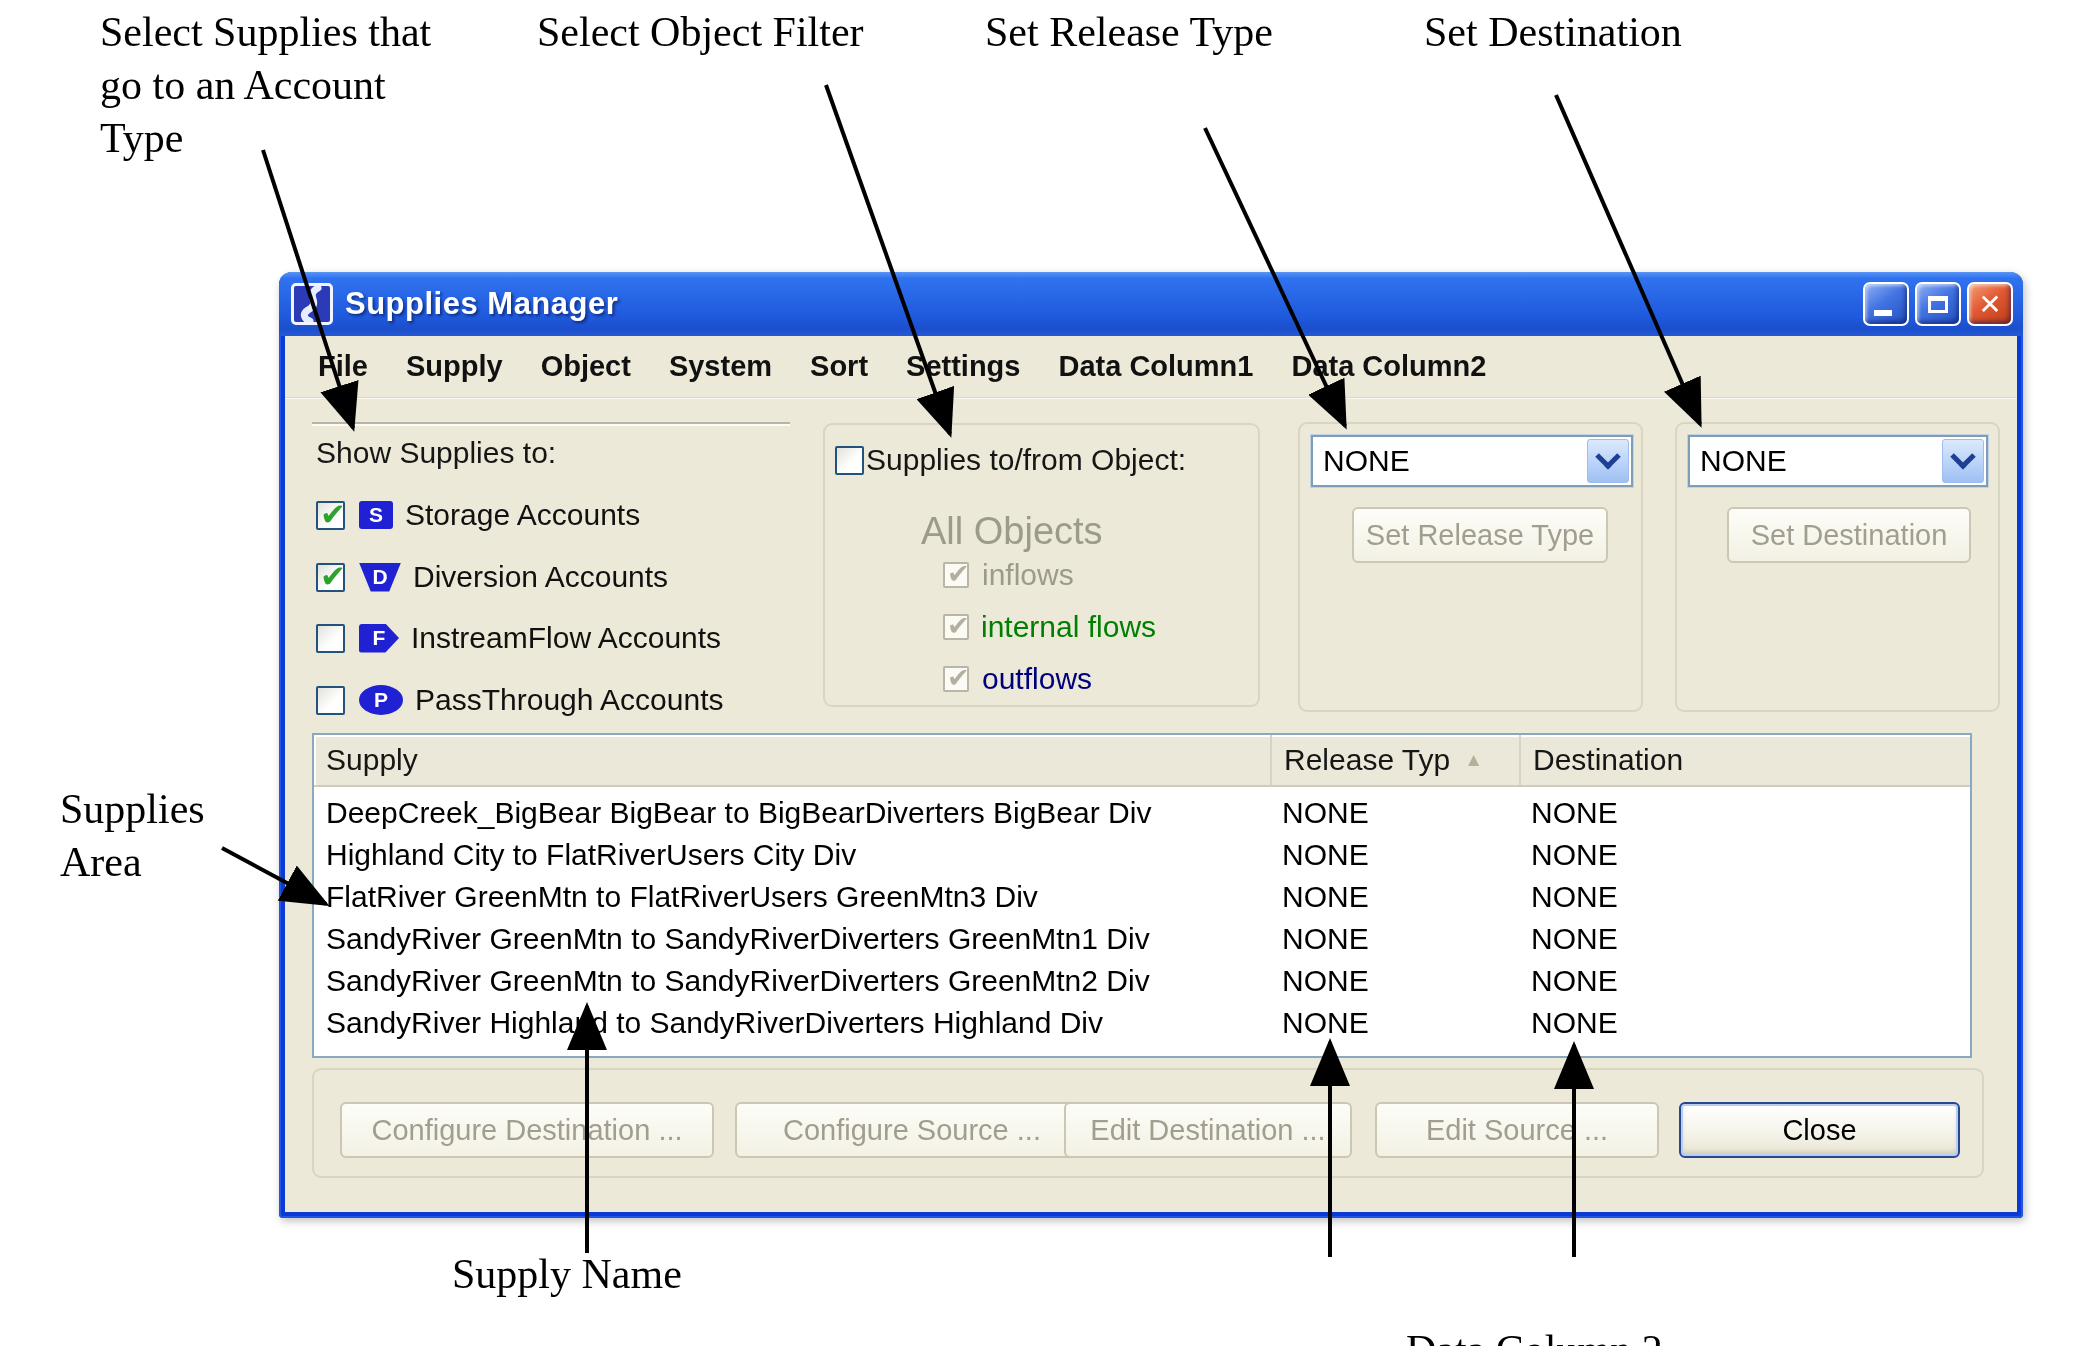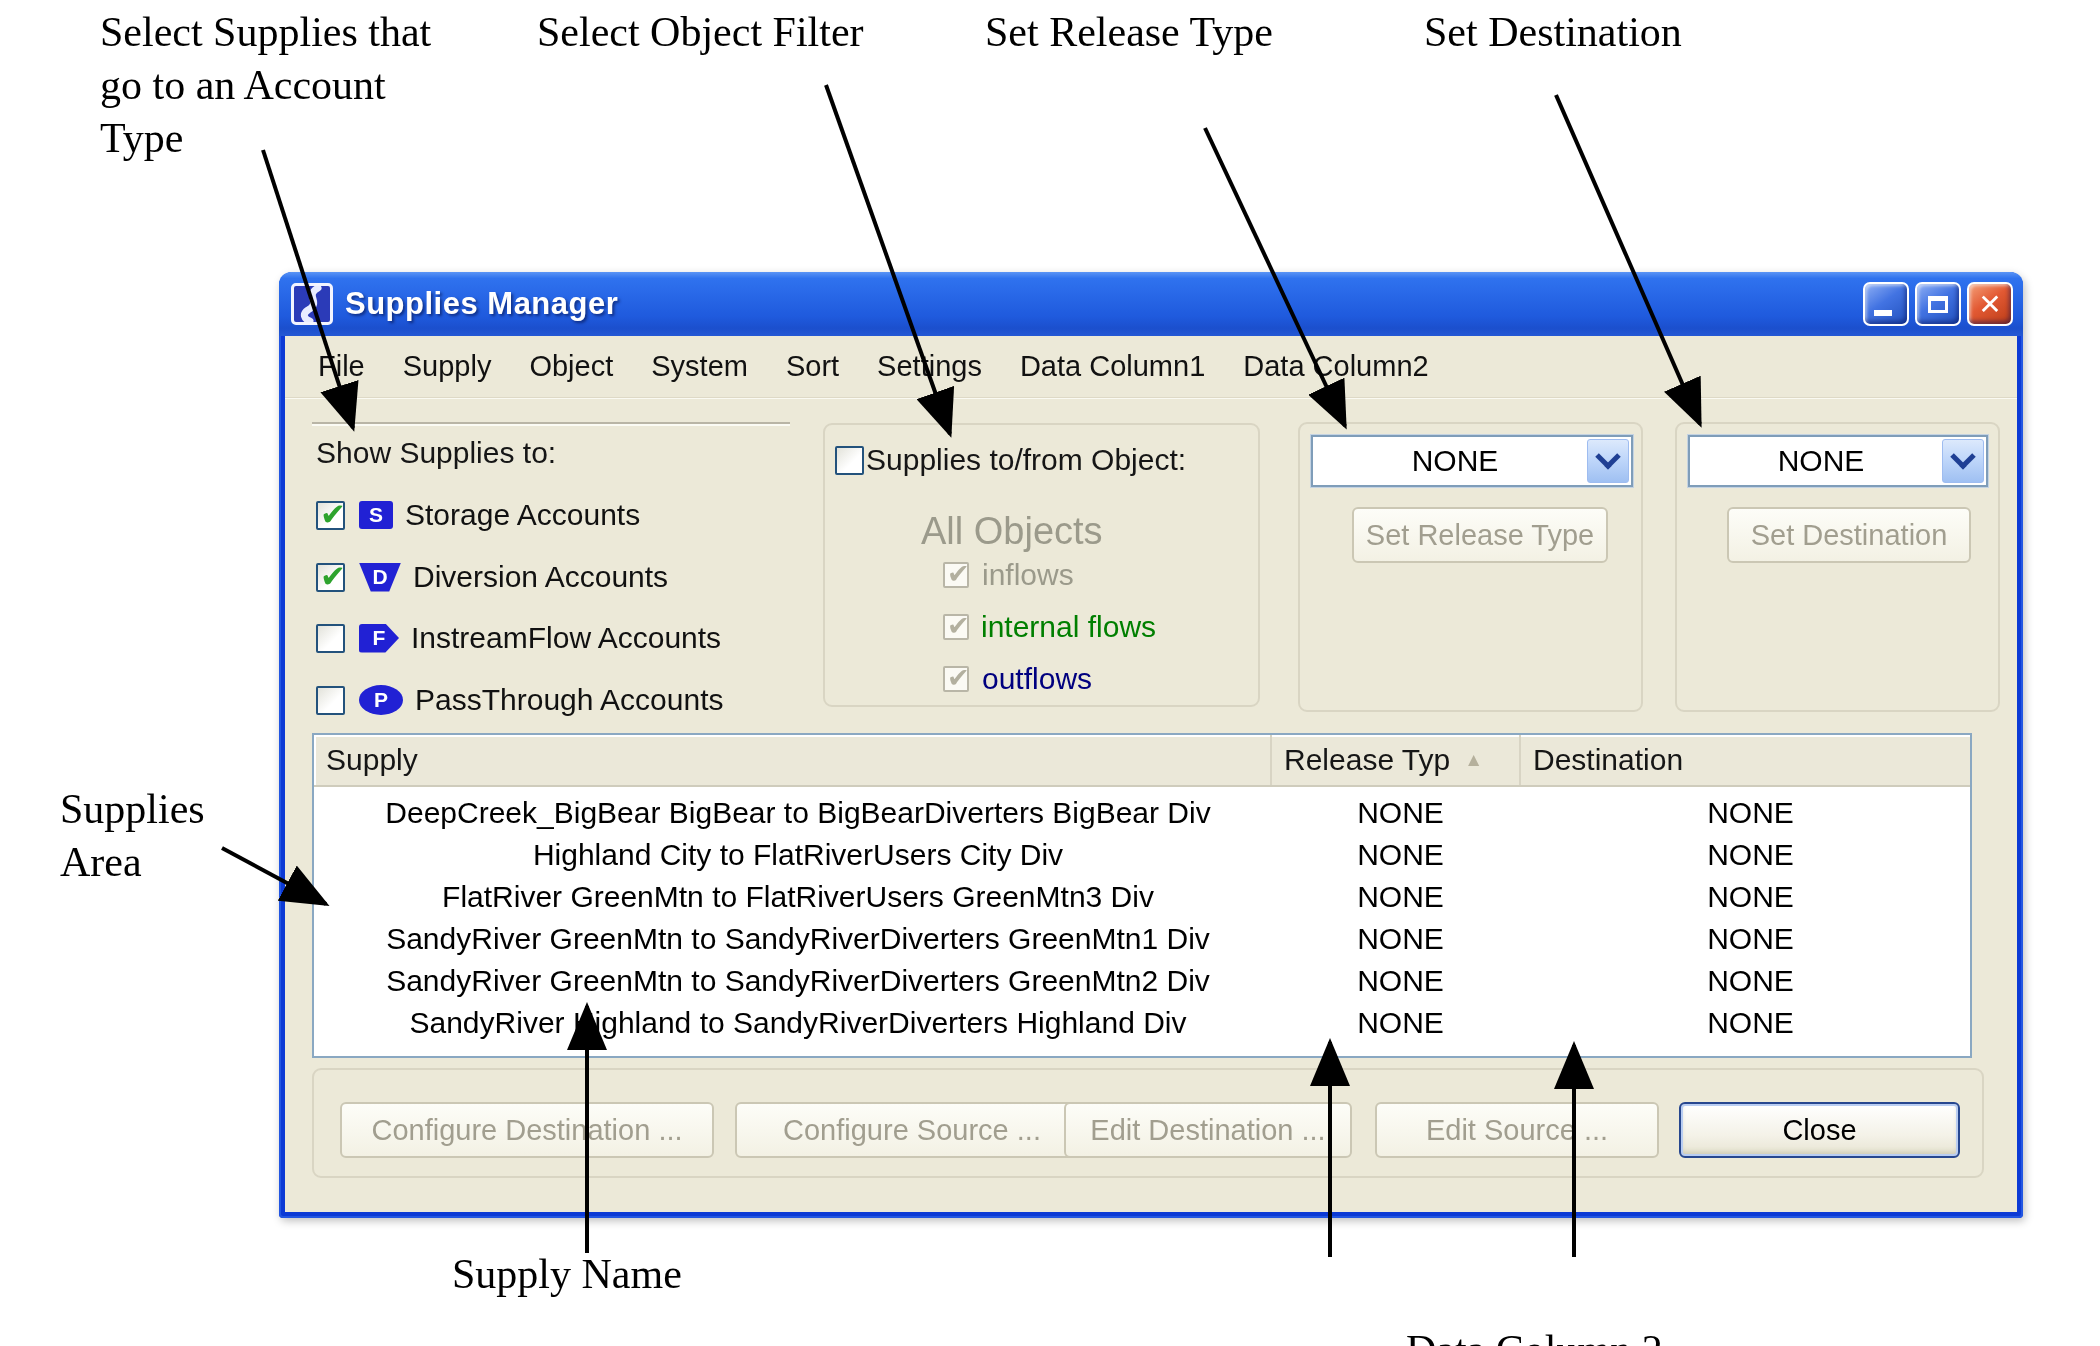--- a/index.html
+++ b/index.html
@@ -8,21 +8,21 @@
 
   
   .ann{position:absolute;font-family:"Liberation Serif","DejaVu Serif",serif;
        font-size:42px;line-height:1.26;color:#000;white-space:pre-line;}
 
   .arrow-layer{position:absolute;left:0;top:0;width:2100px;height:1346px;pointer-events:none;z-index:30;}
 
   
   .xp-window{position:absolute;left:279px;top:272px;width:1744px;height:946px;
              background:#0c3ad5;border-radius:14px 14px 4px 4px;
-             box-shadow:inset 0 0 0 2px #2256e2, 2px 3px 8px rgba(0,0,0,.25);z-index:10;text-align:center;}
+             box-shadow:inset 0 0 0 2px #2256e2, 2px 3px 8px rgba(0,0,0,.25);z-index:10;}
   .titlebar{position:absolute;left:0;top:0;width:1744px;height:64px;border-radius:12px 12px 0 0;
             background:linear-gradient(180deg,#5a94f5 0%,#2f72ee 10%,#2a6ae9 30%,#1f5add 70%,#1b4fcd 88%,#2458d4 100%);
             display:flex;align-items:center;}
   .title-icon{width:42px;height:42px;margin-left:12px;border-radius:5px;background:#2b3bb8;
               border:3px solid #f2f4ff;box-sizing:border-box;flex:0 0 auto;}
   .title-text{margin-left:12px;color:#ffffff;font-weight:bold;font-size:31px;
               text-shadow:2px 2px 3px rgba(0,10,60,.55);letter-spacing:.5px;}
   .tb-buttons{margin-left:auto;margin-right:10px;display:flex;gap:6px;}
   .tb-btn{width:46px;height:44px;border-radius:7px;border:2px solid #fff;box-sizing:border-box;
           position:relative;display:flex;align-items:center;justify-content:center;
@@ -32,21 +32,21 @@
   .tb-btn.close{background:linear-gradient(145deg,#f5a078 0%,#e2593367 45%,#e25933 46%,#bb3c17 100%);
                 background:linear-gradient(145deg,#f5a078 0%,#e25933 45%,#bb3c17 100%);}
   .glyph-min{position:absolute;left:9px;bottom:8px;width:18px;height:6px;background:#fff;}
   .glyph-max{width:20px;height:17px;border:3px solid #fff;border-top-width:5px;box-sizing:border-box;}
 
   
   .client{position:absolute;left:6px;top:64px;width:1732px;height:876px;background:#ece9d8;overflow:hidden;}
   .menubar{position:absolute;left:0;top:0;width:1732px;height:62px;display:flex;align-items:center;
            padding-left:14px;box-sizing:border-box;font-size:29px;color:#111;
            border-bottom:1px solid #ded9c6;box-shadow:0 1px 0 #fafaf2;}
-  .menu-item{padding:6px 19px;cursor:default;}
+  .menu-item{padding:6px 19px;cursor:default;font-weight:bold;}
 
   
   .sep-line{position:absolute;left:27px;top:86px;width:478px;height:0;
             border-top:2px solid #b9b5a6;border-bottom:2px solid #fbfbf4;}
   .panel-heading{position:absolute;left:31px;top:100px;font-size:30px;color:#161616;}
   .acct-row{position:absolute;left:31px;display:flex;align-items:center;height:36px;}
   .xp-check{width:29px;height:29px;box-sizing:border-box;background:linear-gradient(135deg,#e2e2da,#ffffff 60%);
             border:2px solid #23527c;border-radius:2px;position:relative;flex:0 0 auto;}
   .xp-check.checked::after{content:"✔";position:absolute;left:2px;top:-7px;font-size:31px;font-weight:bold;color:#2da32d;}
   .xp-check.dim{border-color:#b9b6a7;background:#fbfaf4;}

